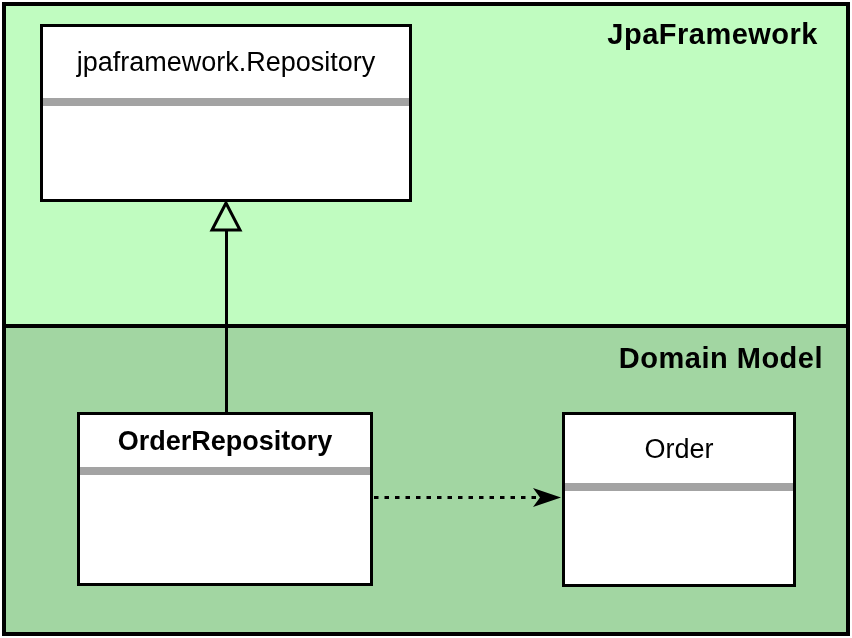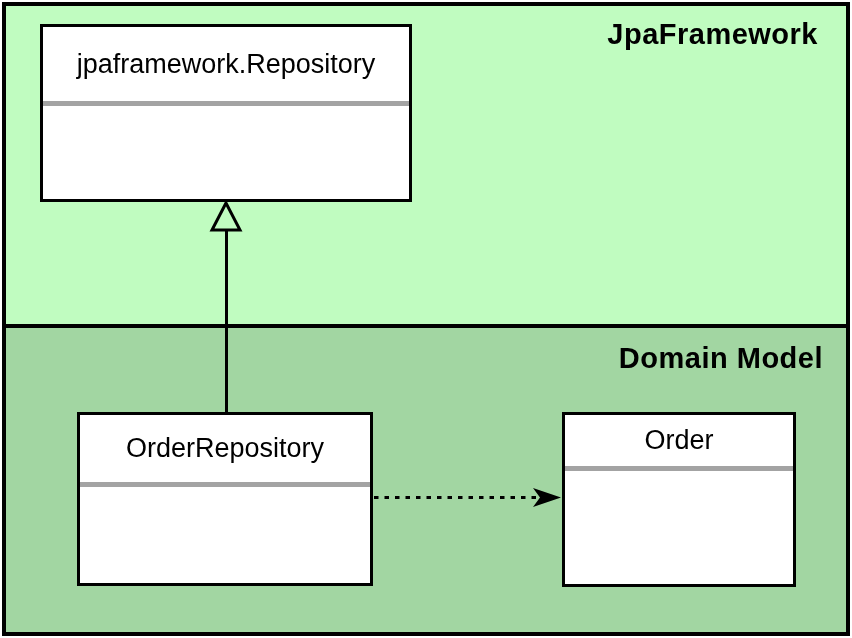--- a/index.html
+++ b/index.html
@@ -57,36 +57,36 @@
   .uml-class {
     position: absolute;
     background: #ffffff;
     border: 3px solid #000000;
     box-sizing: border-box;
     display: flex;
     flex-direction: column;
     z-index: 3;
   }
   .uml-class .title {
-    border-bottom: 5px solid #a3a3a3;
+    border-bottom: 8px solid #a3a3a3;
     display: flex;
     align-items: center;
     justify-content: center;
     font-size: 27px;
     color: #000000;
     white-space: nowrap;
     box-sizing: border-box;
   }
   .uml-class .body { flex: 1; }
   .class-repository { left: 40px; top: 24px; width: 372px; height: 178px; }
   .class-repository .title { height: 79px; }
   .class-orderrepository { left: 77px; top: 412px; width: 296px; height: 174px; }
-  .class-orderrepository .title { height: 72px; }
+  .class-orderrepository .title { height: 60px; font-weight: bold; }
   .class-order { left: 562px; top: 412px; width: 234px; height: 175px; }
-  .class-order .title { height: 56px; }
+  .class-order .title { height: 76px; }
 </style>
 </head>
 <body>
 
 <div class="canvas">
 
   <div class="region region-top" style="background-color: rgb(192, 252, 192);"></div>
 
   <div class="region-divider"></div>
 

